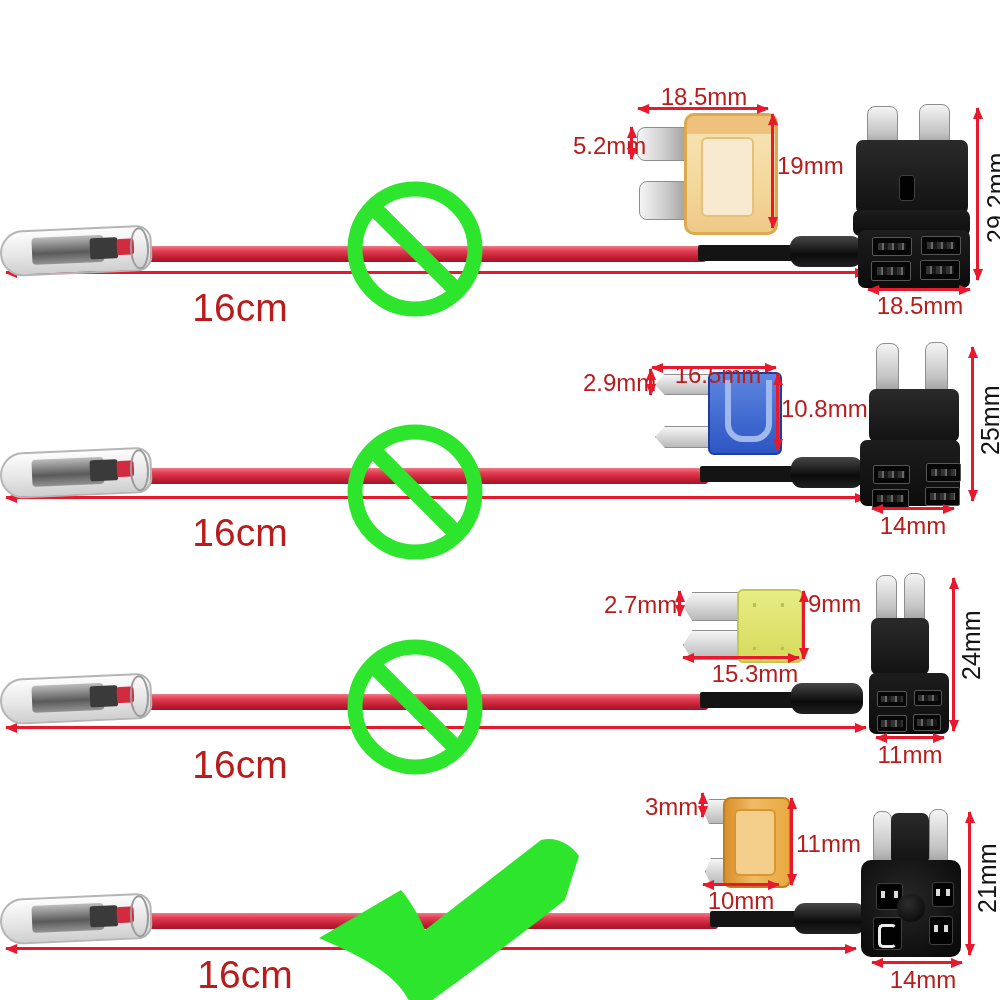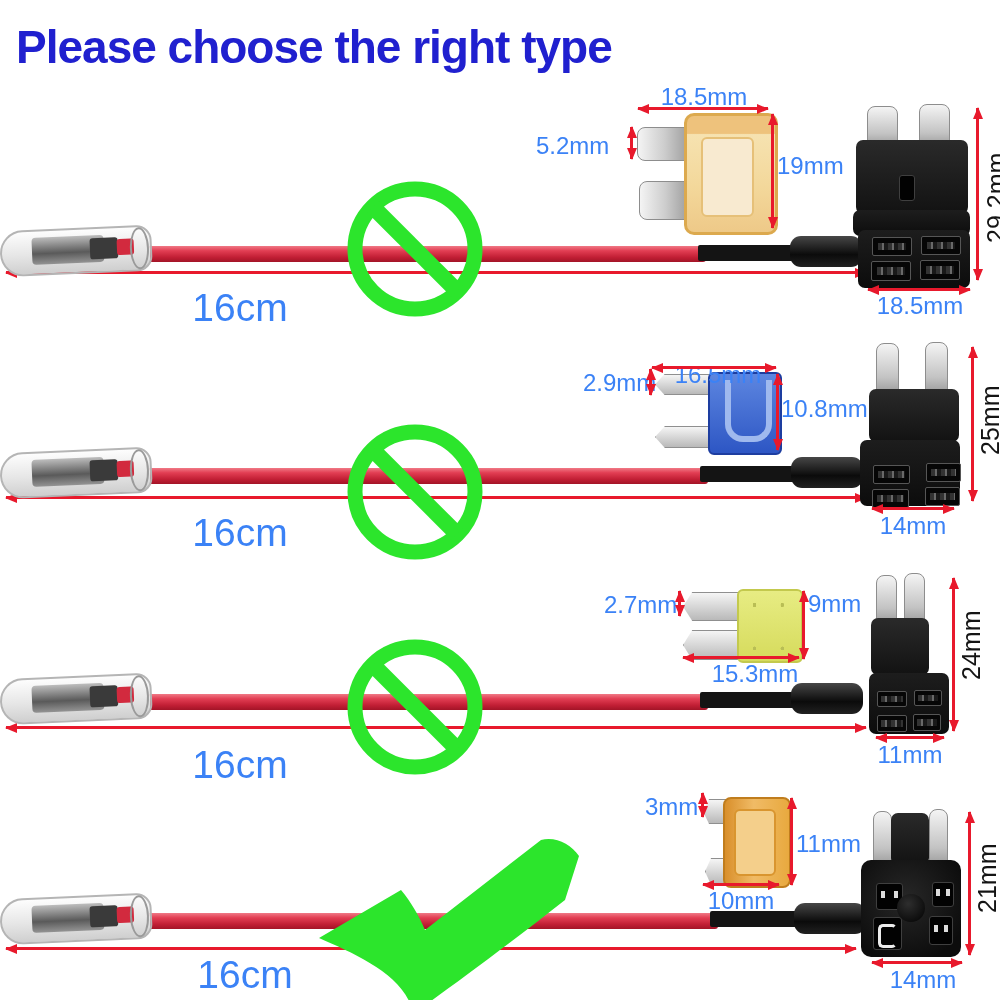--- a/index.html
+++ b/index.html
@@ -1,21 +1,21 @@
 <!DOCTYPE html>
 <html><head>
 <meta charset="utf-8">
 <style>
   html,body{margin:0;padding:0;background:#fff;}
   #stage{position:relative;width:1000px;height:1000px;background:#fff;overflow:hidden;
          font-family:"Liberation Sans","DejaVu Sans",sans-serif;color:#111;}
   
   .ttl{position:absolute;left:16px;top:20px;width:640px;font-size:46px;font-weight:bold;
        color:#2020cf;letter-spacing:-1px;}
-  .lbl{position:absolute;font-size:24px;color:#3b82f6;white-space:nowrap;}
+  .lbl{position:absolute;font-size:24px;color:#b91c1c;white-space:nowrap;}
   .lbl.c{text-align:center;}
   .lbl.r{text-align:right;}
   .len{font-size:39px;text-align:center;}
   .lbl-v{position:absolute;font-size:25px;color:#141414;writing-mode:vertical-rl;
          transform:rotate(180deg);display:flex;align-items:center;justify-content:center;}
   
   .dh{position:absolute;height:0;border-top:3px solid #e8192c;}
   .dh::before,.dh::after{content:"";position:absolute;top:-6px;width:0;height:0;border-style:solid;}
   .dh::before{left:-1px;border-width:5px 12px 5px 0;border-color:transparent #e8192c transparent transparent;}
   .dh::after{right:-1px;border-width:5px 0 5px 12px;border-color:transparent transparent transparent #e8192c;}
@@ -74,21 +74,20 @@
   .cshape::before{content:"";position:absolute;left:4px;top:6px;width:13px;height:18px;
     border:3px solid #ececec;border-right-color:transparent;border-radius:5px;}
   .hub{position:absolute;background:radial-gradient(circle at 40% 35%,#2e2e2e,#0c0c0c 75%);border-radius:50%;}
   .icon{position:absolute;z-index:6;}
 </style>
 </head>
 <body>
 
 <div id="stage">
 
-  <div class="ttl">Please choose the right type</div>
 
   <div class="crimp" style="left:0;top:228px">
     <div class="crimp-sleeve"></div>
     <div class="crimp-metal"></div>
     <div class="crimp-dark"></div>
     <div class="crimp-red"></div>
     <div class="crimp-ring"></div>
   </div>
   <div class="wire-red" style="left:78px;top:246px;width:628px"></div>
   <div class="wire-black" style="left:698px;top:245px;width:100px"></div>
@@ -101,21 +100,21 @@
     <line x1="27" y1="27" x2="111" y2="111" stroke="#2ce52c" stroke-width="16"></line>
   </svg>
 
   <div class="prong" style="left:637px;top:127px;width:48px;height:32px"></div>
   <div class="prong" style="left:639px;top:181px;width:46px;height:37px"></div>
   <div class="fuse-ato" style="left:684px;top:113px;width:88px;height:116px">
     <div class="ato-inner"></div>
   </div>
   <div class="dh" style="left:638px;top:107px;width:130px"></div>
   <div class="lbl c" style="left:645px;top:83px;width:118px">18.5mm</div>
-  <div class="lbl r" style="left:536px;top:132px;width:70px">5.2mm</div>
+  <div class="lbl r" style="left:573px;top:132px;width:70px">5.2mm</div>
   <div class="dv" style="left:630px;top:127px;height:32px"></div>
   <div class="lbl" style="left:777px;top:152px;width:62px">19mm</div>
   <div class="dv" style="left:771px;top:114px;height:114px"></div>
 
   <div class="prong prong-up" style="left:867px;top:106px;width:29px;height:38px"></div>
   <div class="prong prong-up" style="left:919px;top:104px;width:29px;height:40px"></div>
   <div class="blk" style="left:856px;top:140px;width:112px;height:74px"></div>
   <div class="pslot" style="left:899px;top:175px;width:14px;height:24px"></div>
   <div class="blk2" style="left:853px;top:210px;width:117px;height:26px"></div>
   <div class="blk2" style="left:858px;top:230px;width:112px;height:58px"></div>

